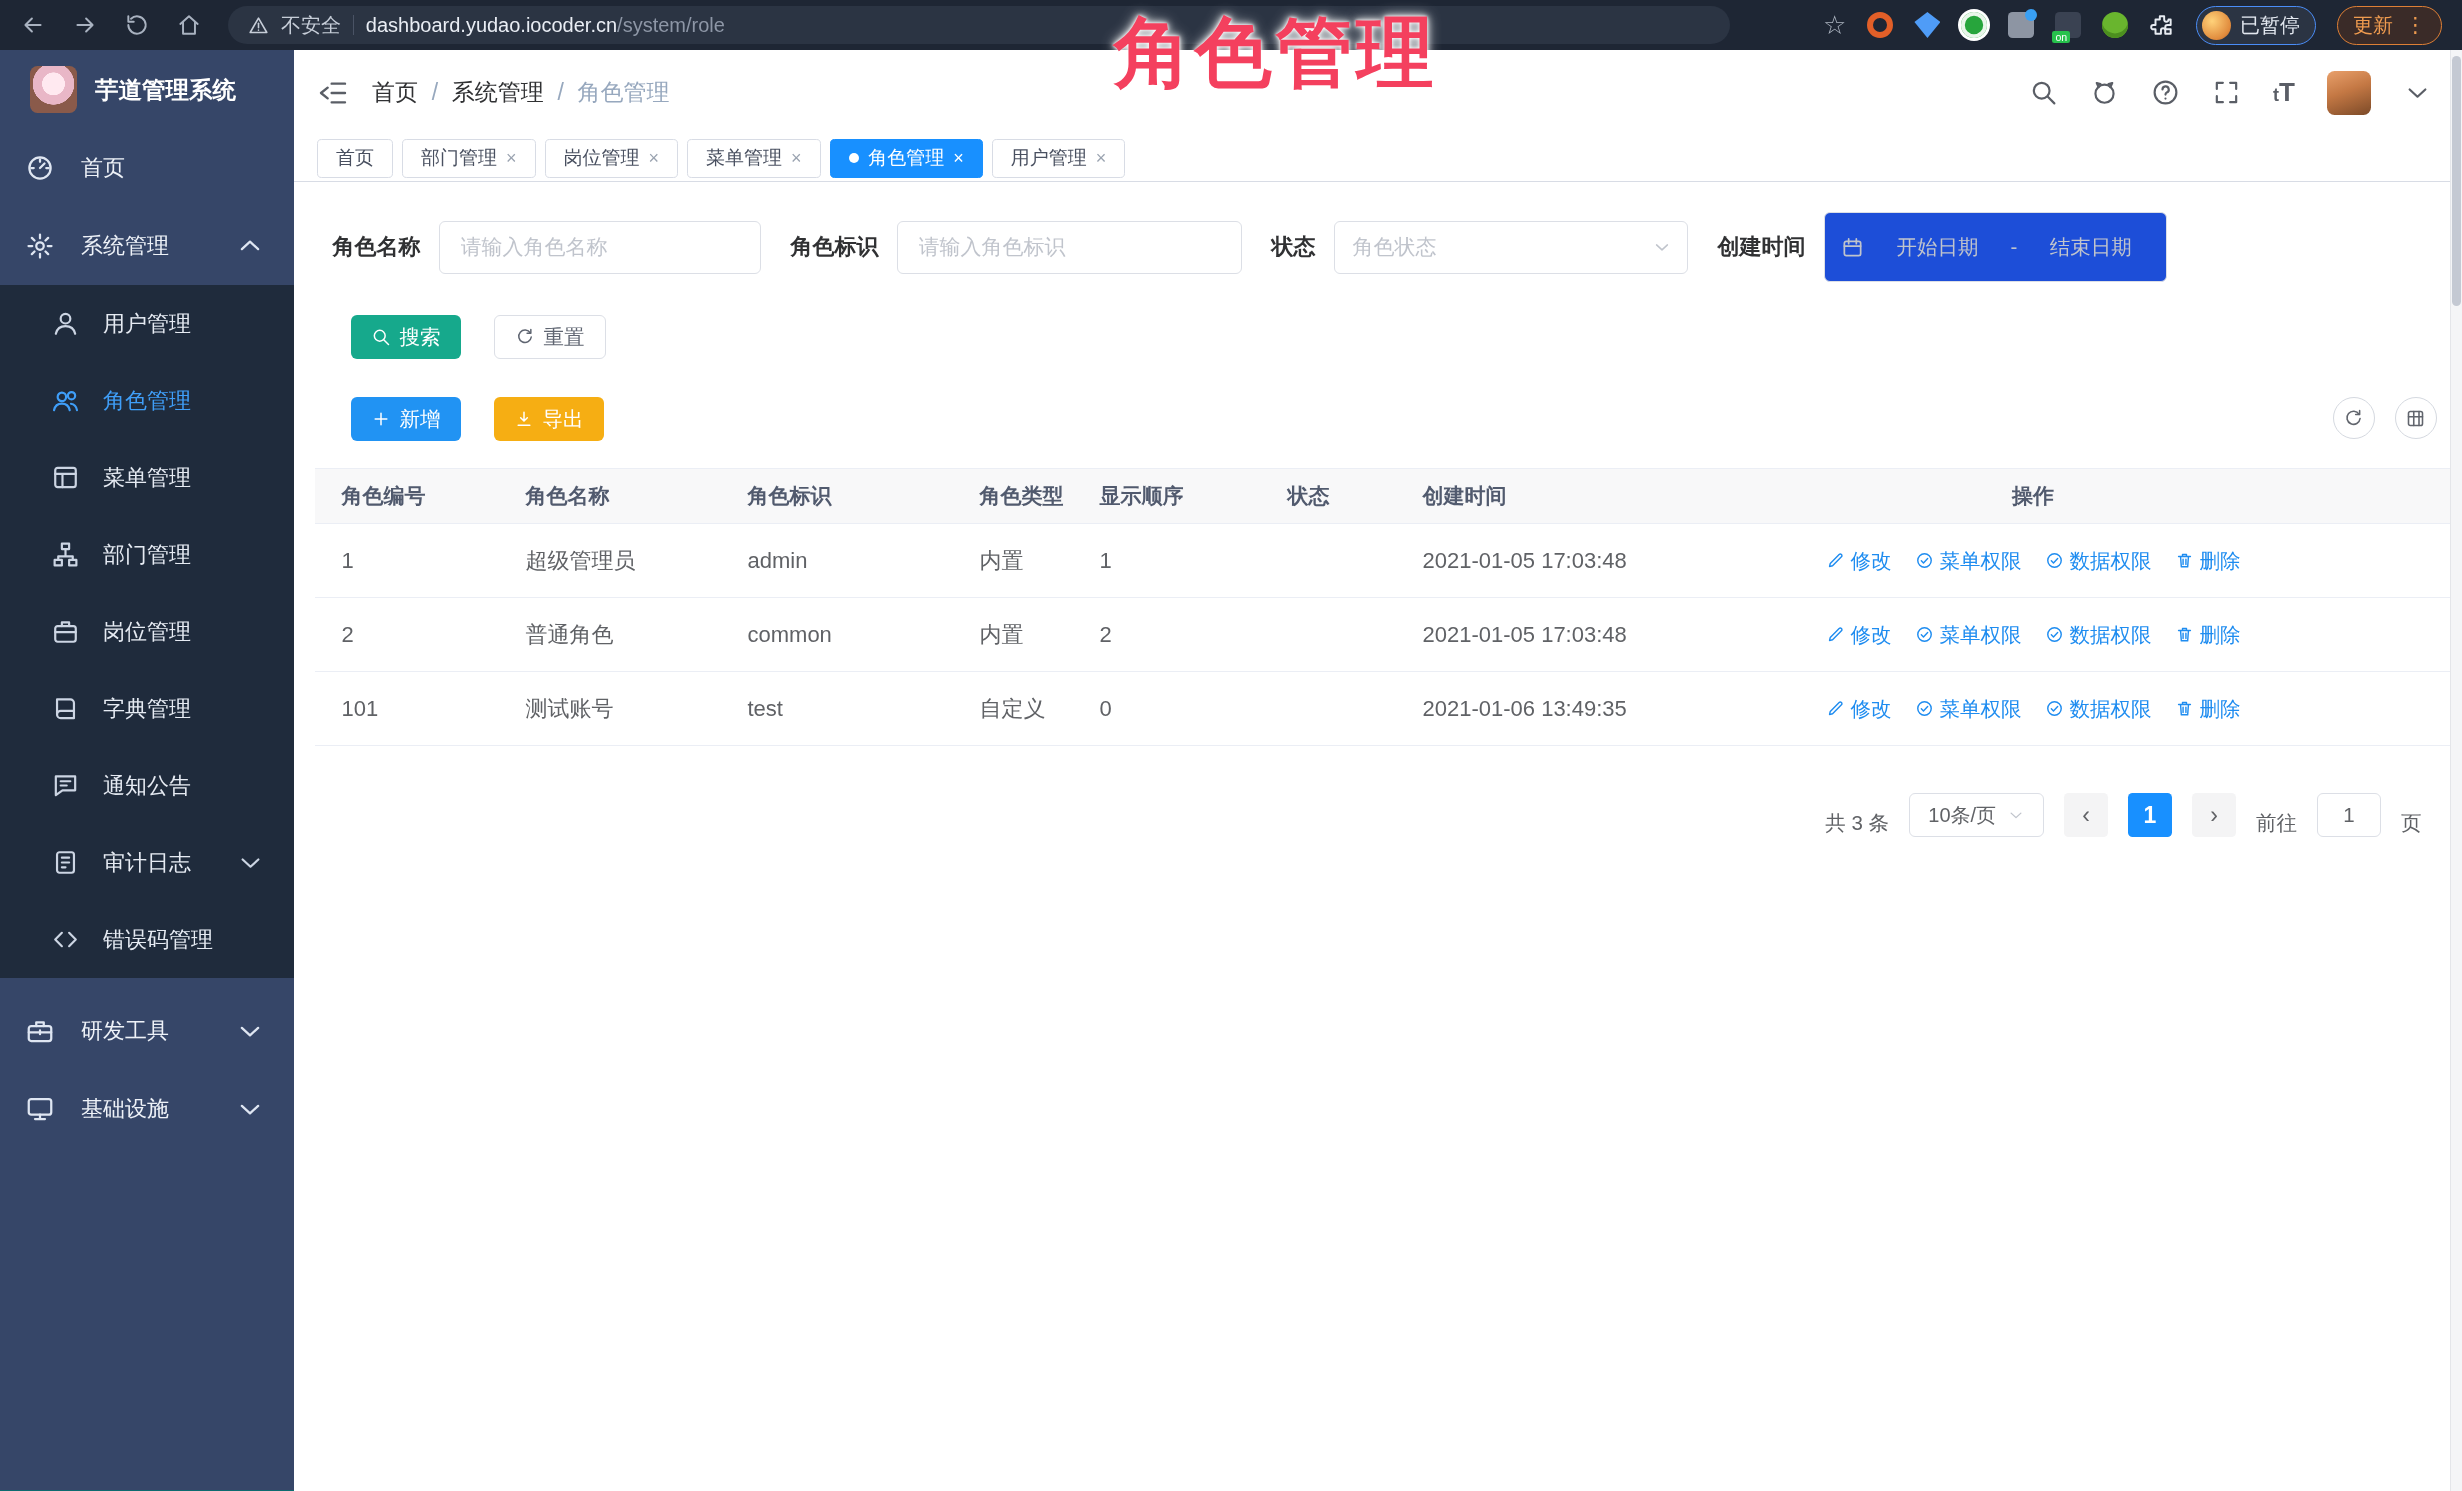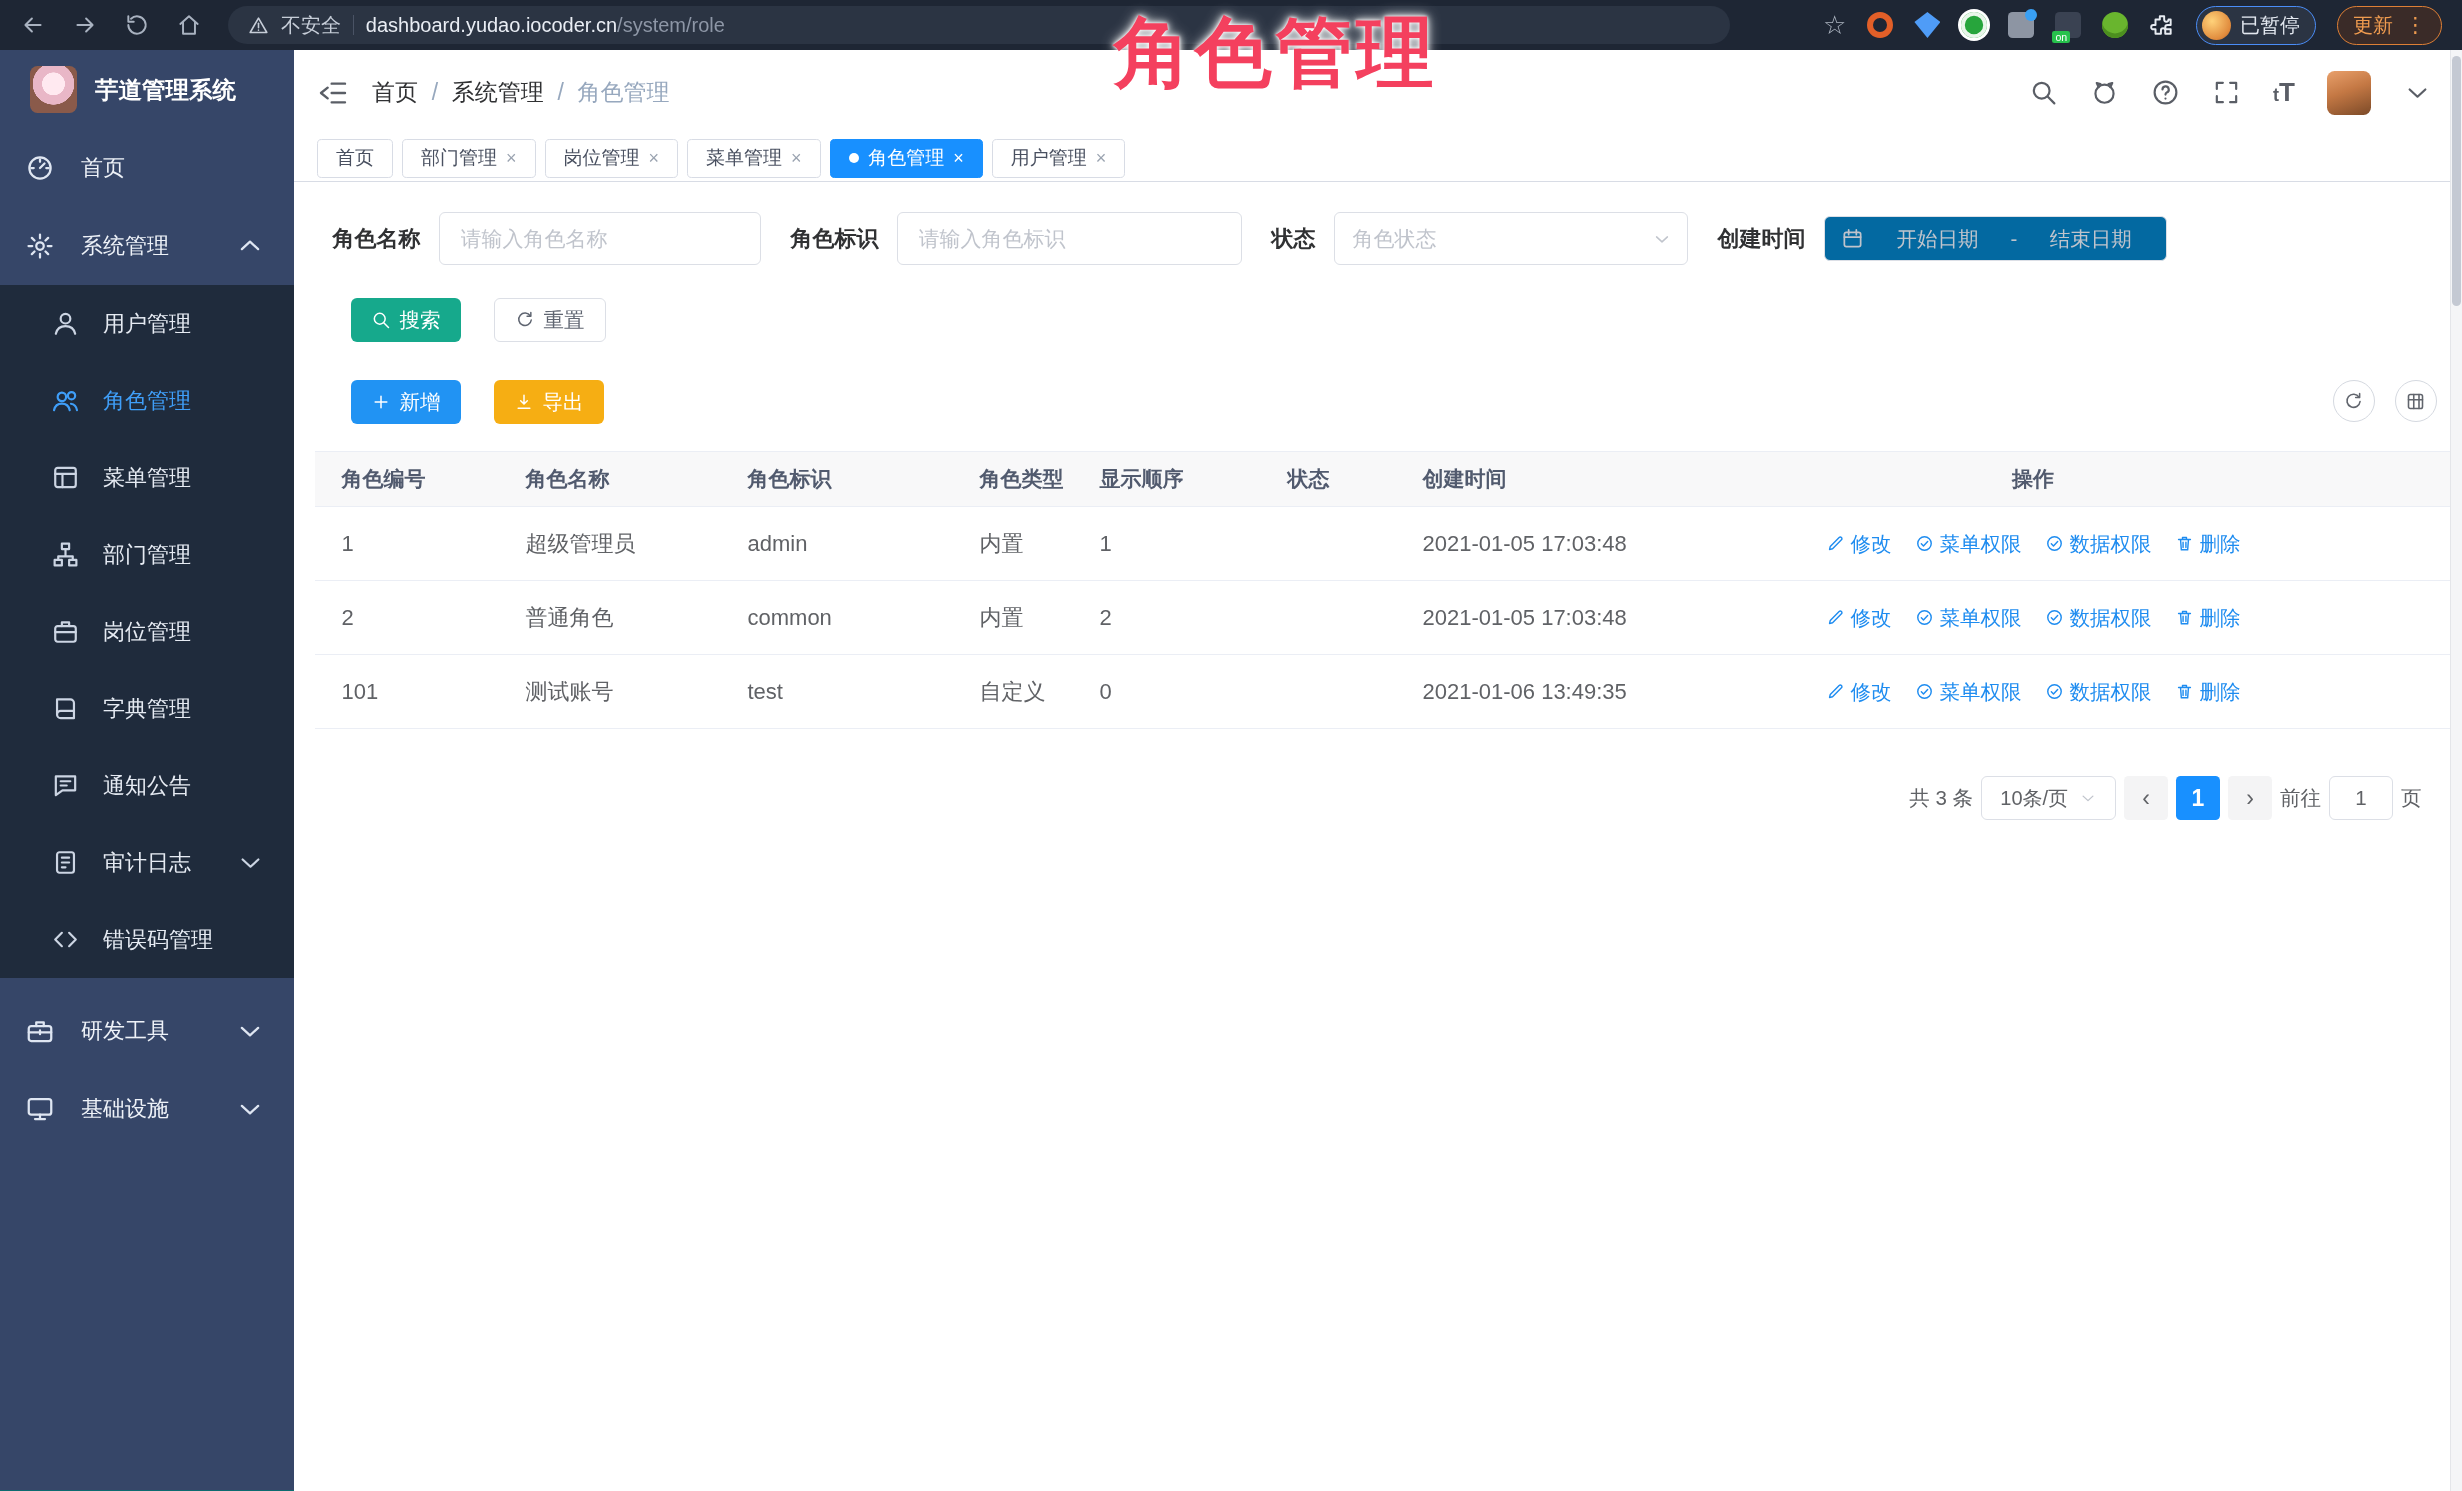--- a/index.html
+++ b/index.html
@@ -82,21 +82,21 @@
 
   
   .content{flex:1;position:relative;padding:0 11.4px 0 20.5px}
   .filter-row{display:flex;align-items:center;margin:30px 0 0 18px}
   .f-label{font-size:22px;font-weight:700;color:#303133;margin:0 18px 0 30px;white-space:nowrap}
   .f-label:first-child{margin-left:0}
   .inp{height:53px;border:0.8px solid #dcdfe6;border-radius:6px;font-size:21px;color:#606266;padding:0 21px;outline:none;background:#fff}
   .inp::placeholder{color:#c0c4cc}
   .sel{width:354px;height:53px;border:0.8px solid #dcdfe6;border-radius:6px;display:flex;align-items:center;padding:0 18px;color:#c0c4cc;font-size:21px;position:relative;background:#fff}
   .sel .ico{position:absolute;right:15px;font-size:20px;color:#c0c4cc}
-  .dater{width:343px;height:45px;border:0.8px solid #dcdfe6;border-radius:6px;display:flex;align-items:center;gap:15px;padding:0 16.7px;color:#c0c4cc;font-size:20.5px;background:#0369a1}
+  .dater{width:343px;height:70px;border:0.8px solid #dcdfe6;border-radius:6px;display:flex;align-items:center;gap:15px;padding:0 16.7px;color:#c0c4cc;font-size:20.5px;background:#1d4ed8}
   .dater .ico{font-size:23px;color:#c0c4cc}
   .dater .ph{flex:1;text-align:center}
   .btn-row{display:flex;align-items:center;gap:33px;margin-left:36px;position:relative}
   .row1{margin-top:33px}
   .row2{margin-top:38px}
   .btn{height:44px;border-radius:6px;font-size:20.5px;display:inline-flex;align-items:center;gap:9px;padding:10px 20px;border:none;cursor:pointer;font-family:inherit}
   .btn .ico{font-size:20px}
   .btn-search{background:#16a98c;color:#fff}
   .btn-reset{background:#fff;border:0.8px solid #dcdfe6;color:#5f6571}
   .btn-add{background:#2193f3;color:#fff}
@@ -113,21 +113,21 @@
   .thead>div{font-weight:700;color:#515a6e;font-size:21px}
   .tbody .trow{height:74px;border-bottom:0.8px solid #ebeef5}
   .ops{display:flex;justify-content:center;gap:23px;padding-left:0!important}
   .thead .ops-h{text-align:center;padding-left:0!important}
   .op{display:inline-flex;align-items:center;gap:6px;color:#1e8cf0;font-size:20.5px;cursor:pointer;white-space:nowrap}
   .op .ico{font-size:19px}
   .tog{width:49px;height:26px;border-radius:13px;background:#1890ff;position:relative;cursor:pointer}
   .tog::after{content:"";position:absolute;right:3px;top:3px;width:20px;height:20px;border-radius:50%;background:#fff}
 
   
-  .pager{display:flex;align-items:center;justify-content:flex-end;gap:8px;width:2136px;margin-top:47px;padding-right:29px;font-size:20.5px;color:#606266}
+  .pager{display:flex;align-items:flex-end;justify-content:flex-end;gap:20px;width:2136px;margin-top:47px;padding-right:29px;font-size:20.5px;color:#606266}
   .size-box{width:135px;height:44px;border:0.8px solid #dcdfe6;border-radius:6px;display:flex;align-items:center;justify-content:center;gap:10.6px;font-size:20px;color:#606266;cursor:pointer}
   .size-box .ico{font-size:18px;color:#c0c4cc}
   .pg-btn{min-width:44px;height:44px;background:#f4f4f5;border-radius:4.6px;display:grid;place-items:center;font-size:23px;color:#606266;cursor:pointer}
   .pg-active{background:#1890ff;color:#fff;font-weight:700}
   .goto-inp{width:64px;height:44px;border:0.8px solid #dcdfe6;border-radius:6px;text-align:center;font-size:20.5px;color:#606266;outline:none}
 
   
   .scrollbar{position:absolute;right:0;top:0;width:12px;height:100%;background:#f4f5f7;border-left:0.8px solid #e4e6ea}
   .thumb{position:absolute;top:6px;right:1.5px;width:8.3px;height:250px;border-radius:4.6px;background:#c4c9d3}
 </style>

